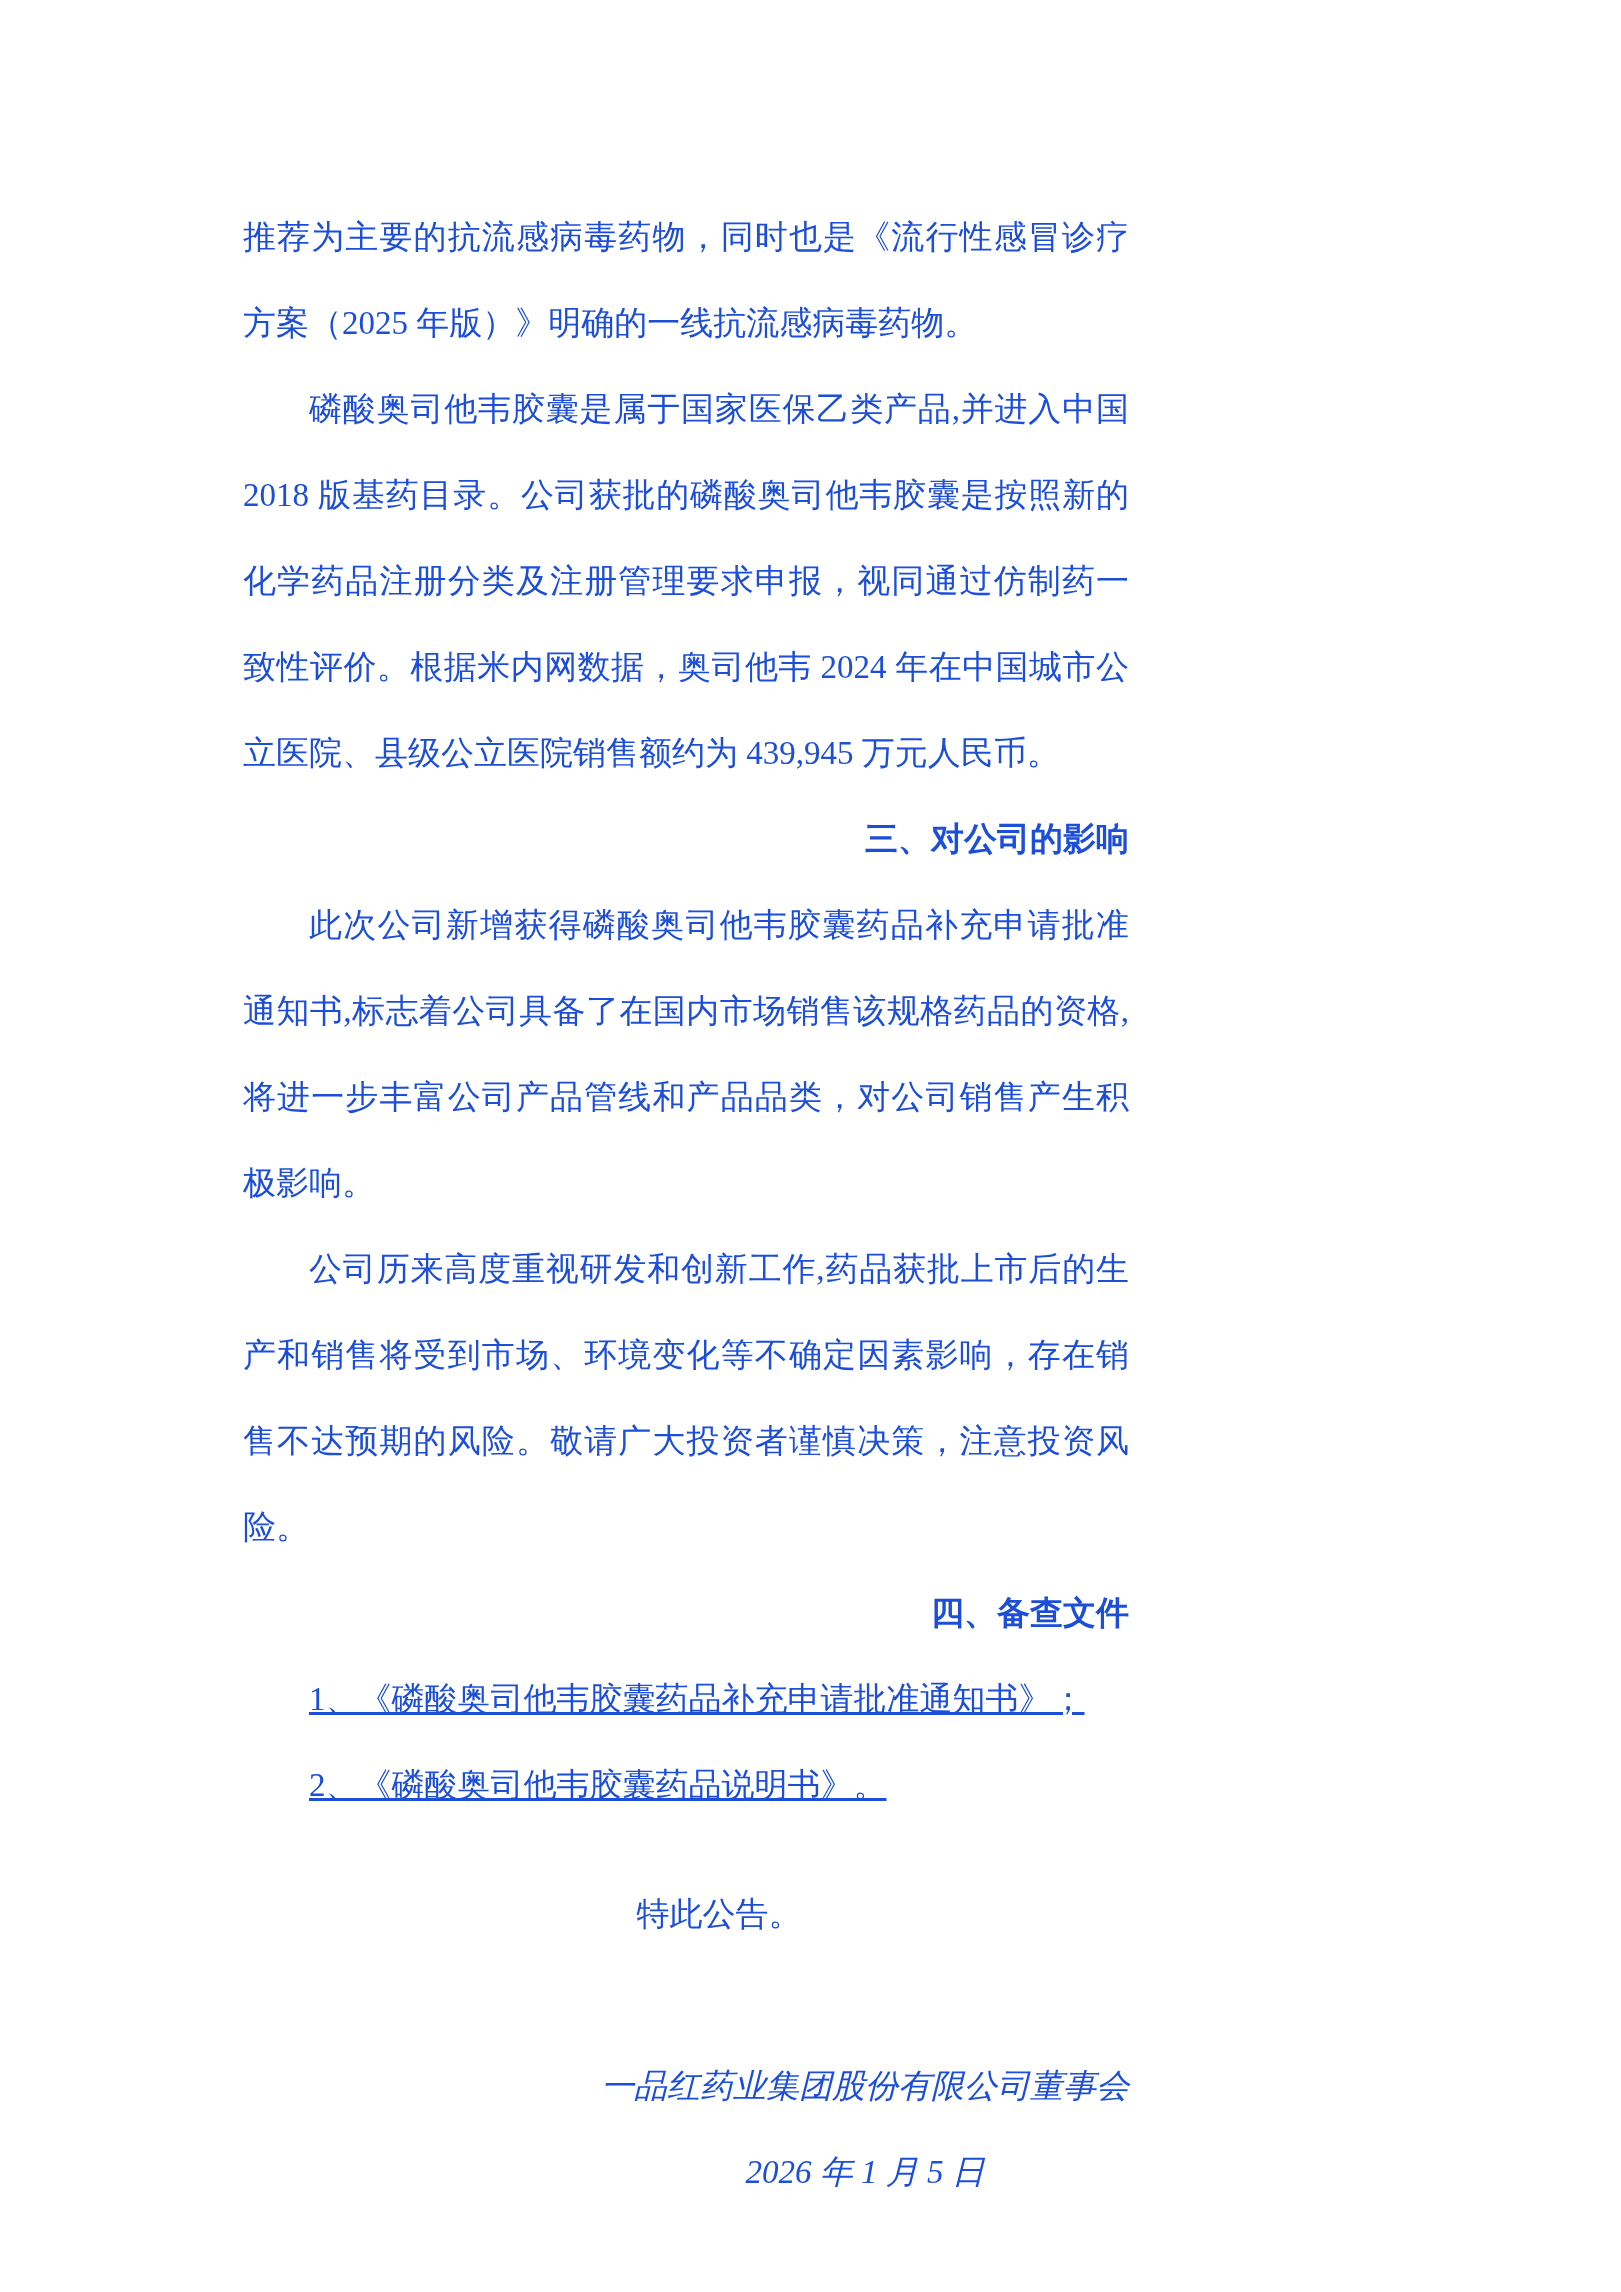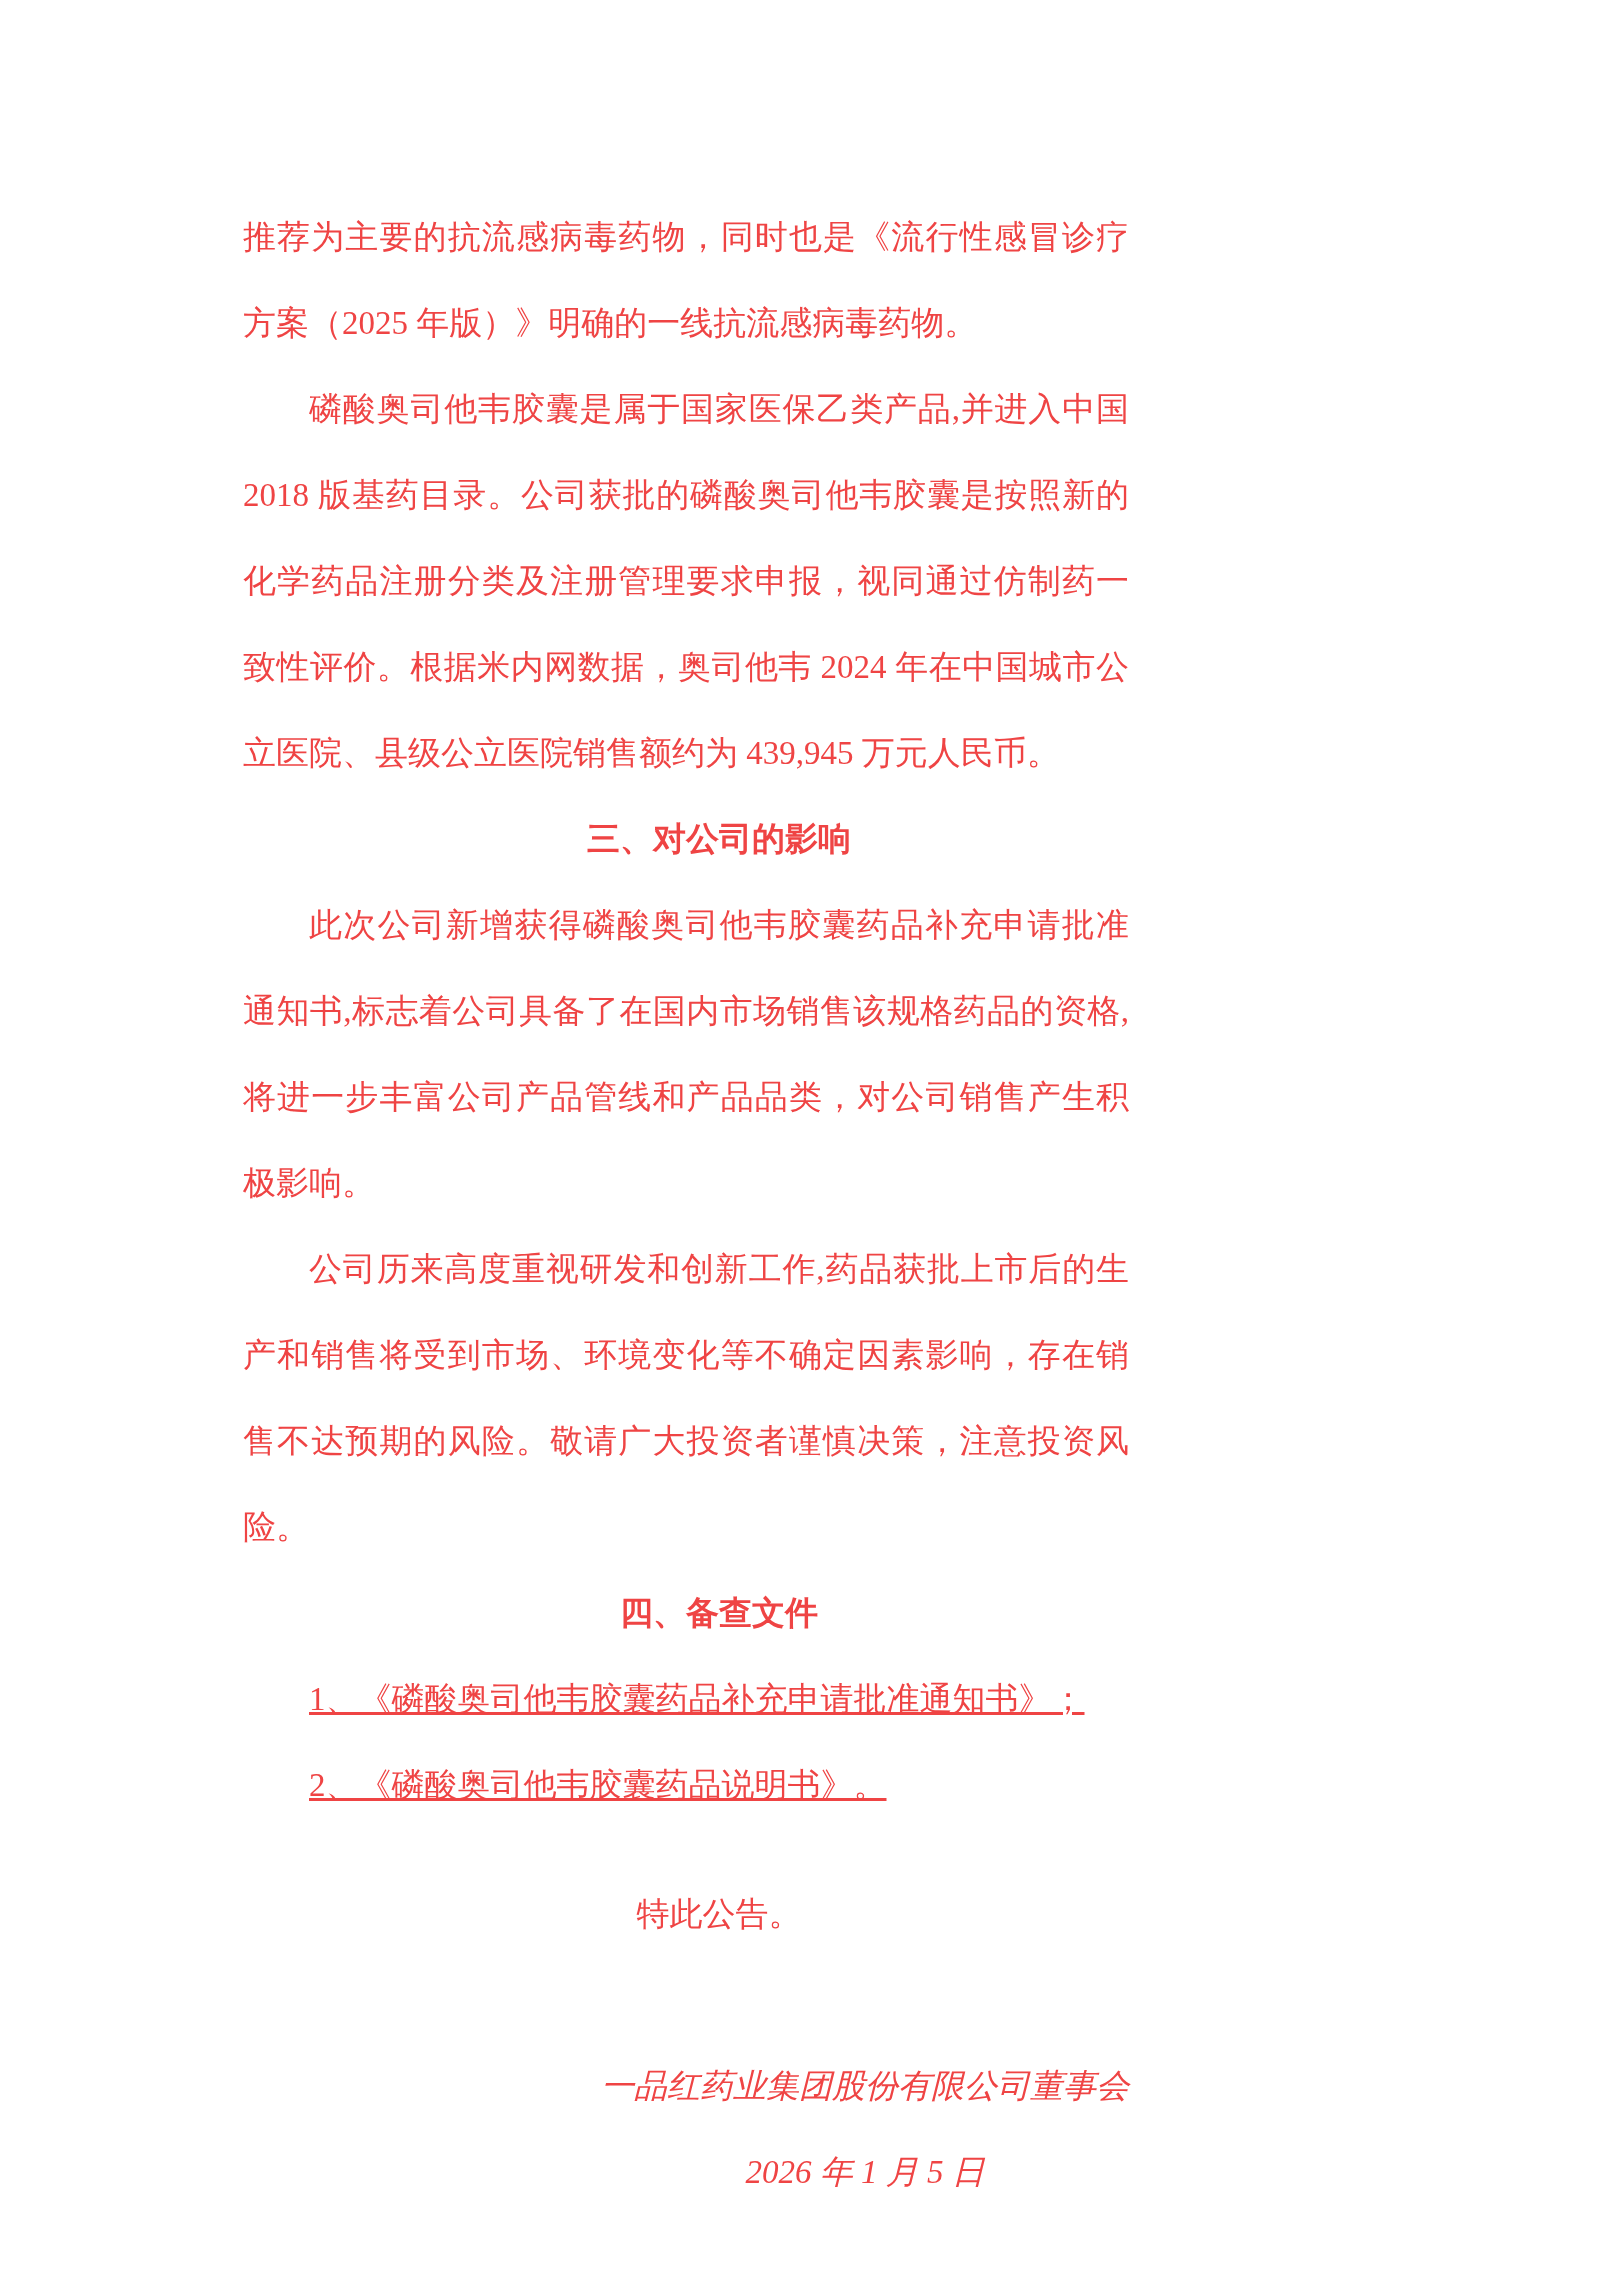--- a/index.html
+++ b/index.html
@@ -4,40 +4,40 @@
 <style>
   * { margin: 0; padding: 0; box-sizing: border-box; }
   html, body { background: #ffffff; }
   .page {
     position: relative;
     width: 1372px;
     height: 2293px;
     background: #ffffff;
     overflow: hidden;
     font-family: "Liberation Serif", "DejaVu Serif", serif;
-    color: #ef4444;
+    color: #1d4ed8;
   }
   .content {
     padding: 194px 243px 0 243px;
     font-size: 33px;
     line-height: 86px;
     letter-spacing: 0px;
   }
   .para {
     text-indent: 2em;
     text-align: justify;
     text-justify: inter-ideograph;
   }
   .para.continuation {
     text-indent: 0;
   }
   .heading {
     font-weight: bold;
     text-indent: 2em;
-    text-align: center;
+    text-align: right;
   }
   .list-item {
     text-indent: 2em;
     text-align: left;
     text-decoration: underline;
   }
   .closing {
     text-indent: 2em;
     text-align: center;
     margin-top: 43px;

